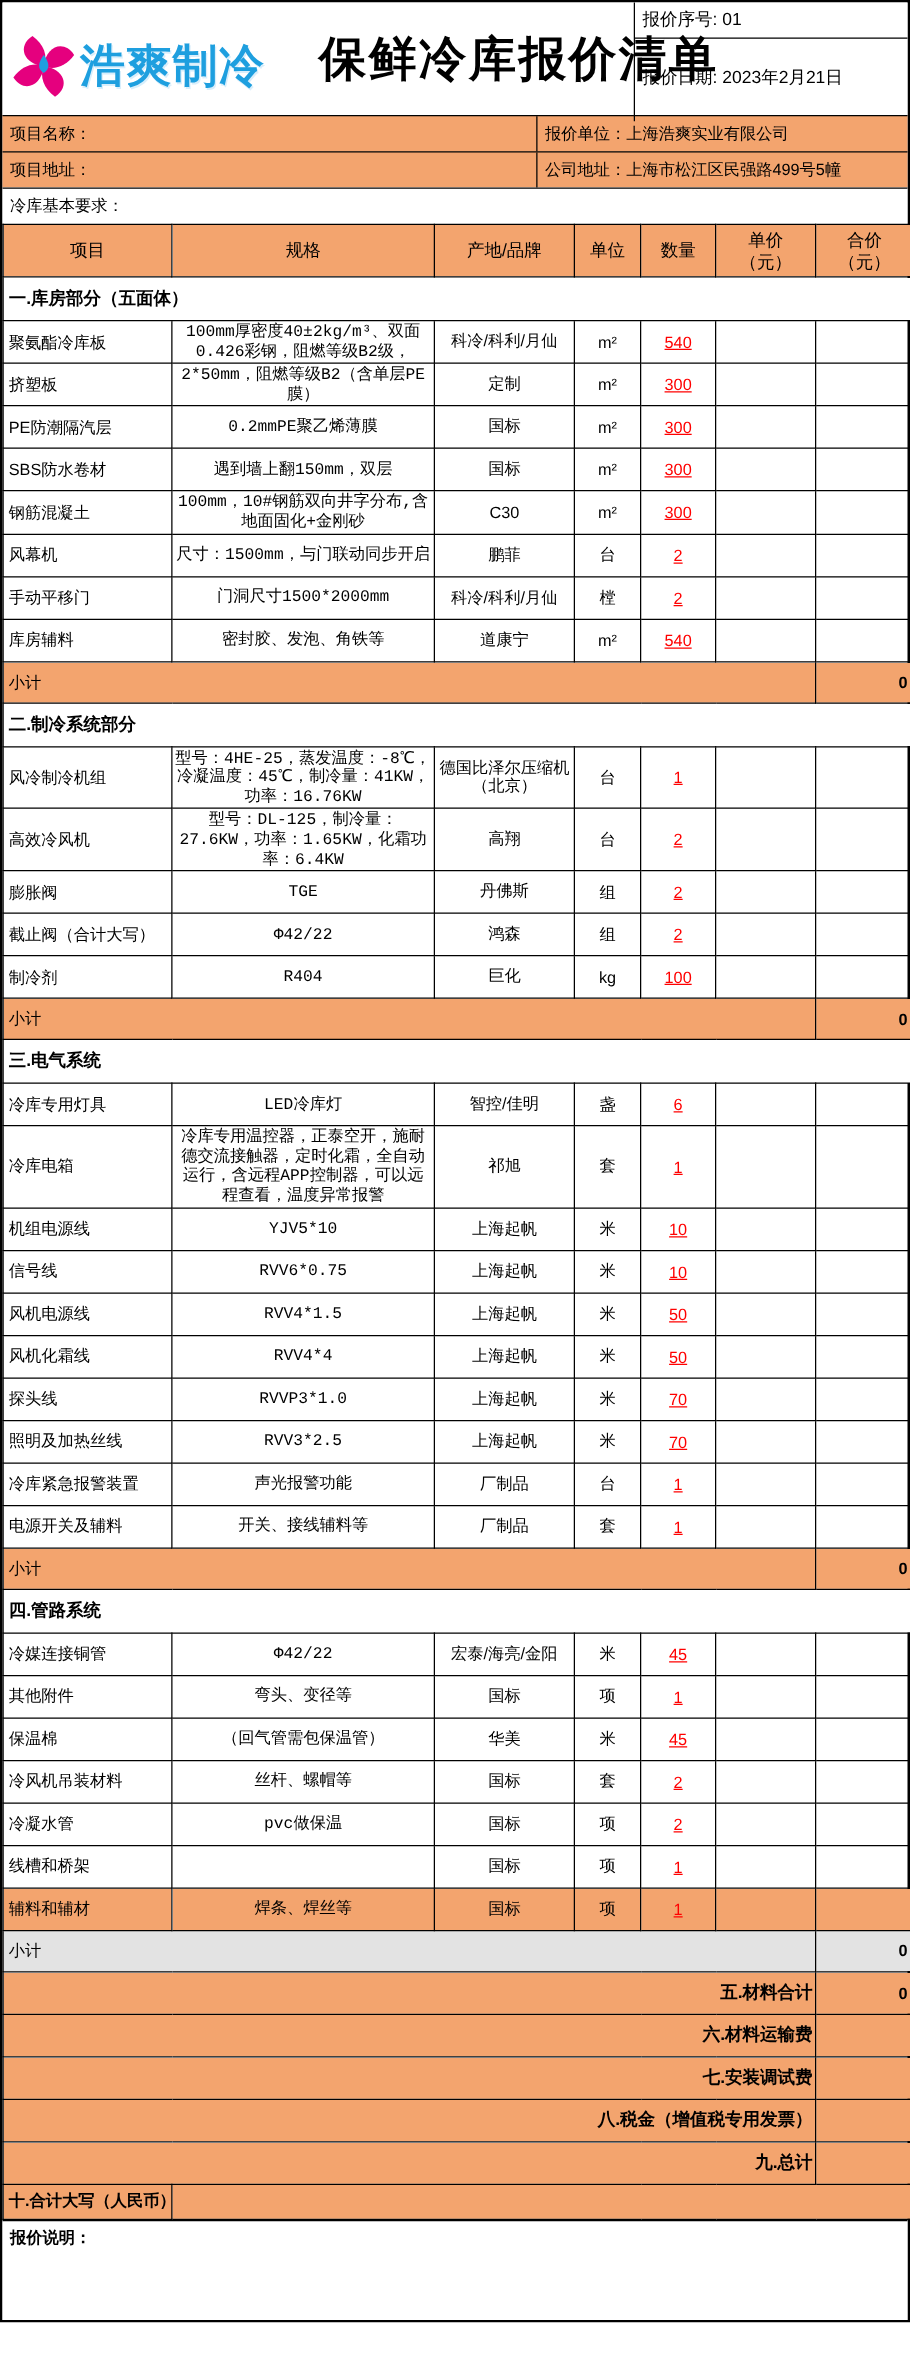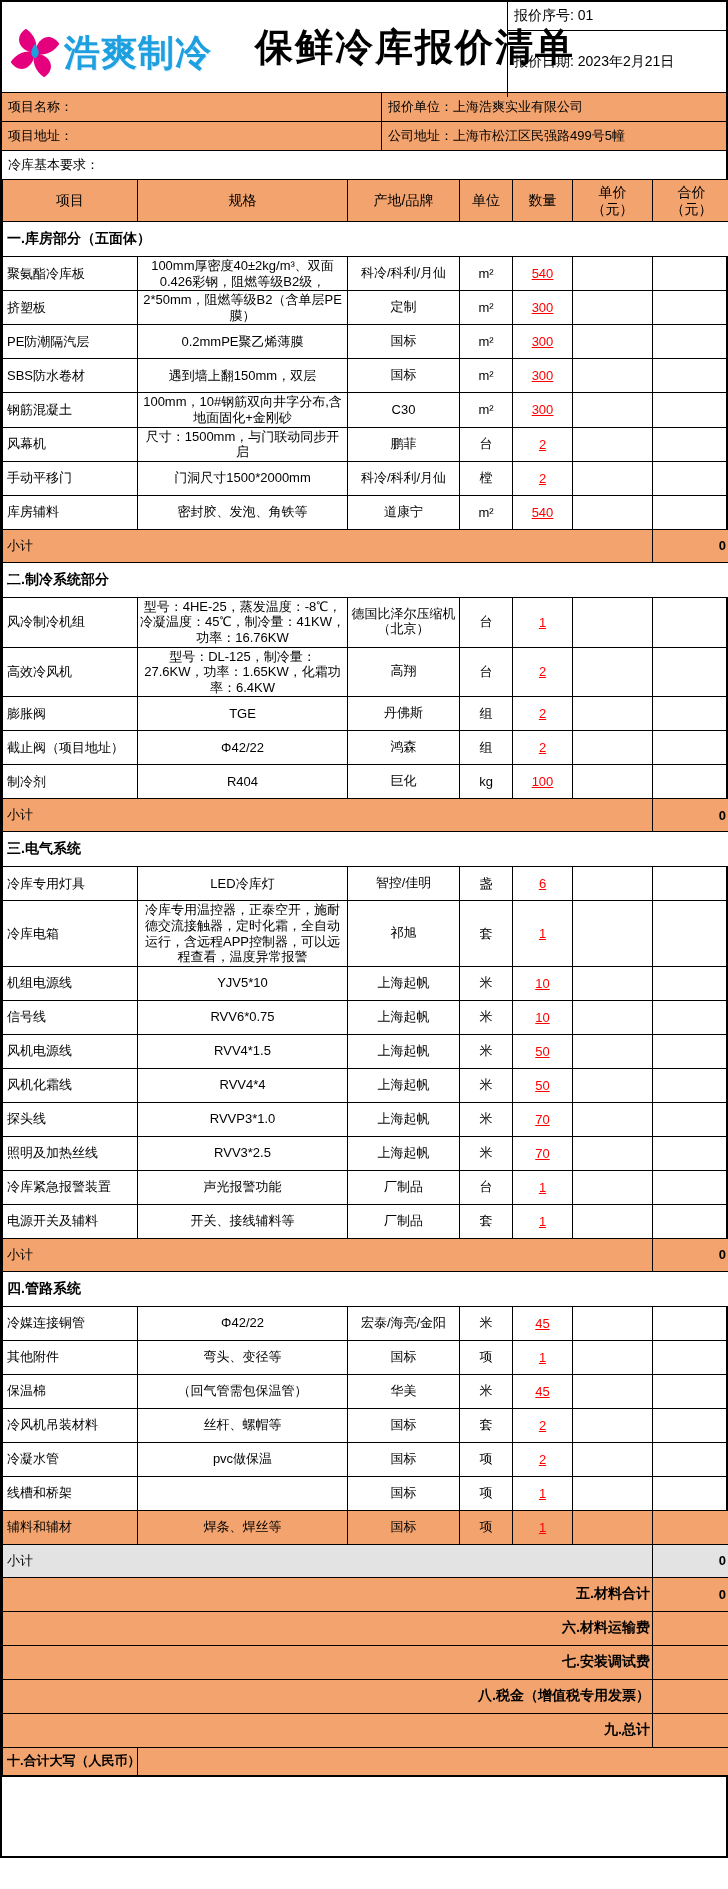--- a/index.html
+++ b/index.html
@@ -27,34 +27,34 @@
     text-align: right;
   }
   .meta { position:absolute; top:0; right:0; width:219px; height:95px; border-left:1px solid #000; }
   .meta-row1 { height:29px; border-bottom:1px solid #000; display:flex; align-items:center; padding:0 6px; font-size:14px; }
   .meta-row2 { height:61px; display:flex; align-items:center; padding:0 6px; font-size:14px; }
 
   
   .info-row { display:flex; border-top:1px solid #000; background:#f3a46e; font-size:13px; }
   .info-row.white { background:#fff; }
   .ic { padding:5px 6px; display:flex; align-items:center; }
-  .ic-left  { width:380px; border-right:1px solid #000; }
+  .ic-left  { width:428px; border-right:1px solid #000; }
   .ic-right { flex:1; }
   .ic-full  { width:100%; }
 
   
   table { width:728px; border-collapse:collapse; table-layout:fixed; }
   th, td { border:1px solid #000; font-size:13px; padding:1px 2px; overflow:hidden; vertical-align:middle; }
   thead th {
     background:#f3a46e; height:42px; font-weight:normal; font-size:14px;
     white-space:pre-line; line-height:1.15;
   }
   tr.r-item { height:34px; }
   td.c-item  { text-align:left; padding-left:4px; }
-  td.c-spec  { text-align:center; line-height:1.2; }
+  td.c-spec  { text-align:center; line-height:1.2;font-family:Liberation Mono, monospace; }
   td.c-brand { text-align:center; line-height:1.15; }
   td.c-unit  { text-align:center; }
   td.c-qty   { text-align:center; color:#ff0000;text-decoration:underline; }
   tr.v-orange td { background:#f3a46e; }
 
   tr.r-sec { height:35px; }
   tr.r-sec td { font-weight:bold; font-size:14px; text-align:left; padding-left:4px; background:#fff; }
 
   tr.r-sub { height:33px; }
   tr.r-sub td.lbl { background:#f3a46e; text-align:left; padding-left:4px; font-weight:normal;margin-top:18px; }
@@ -237,21 +237,21 @@
         <tr class="r-item">
           <td class="c-item">膨胀阀</td>
           <td class="c-spec">TGE</td>
           <td class="c-brand">丹佛斯</td>
           <td class="c-unit">组</td>
           <td class="c-qty">2</td>
           <td class="c-price"></td>
           <td class="c-amount"></td>
         </tr>
         <tr class="r-item">
-          <td class="c-item">截止阀（项目地址）</td>
+          <td class="c-item">截止阀（合计大写）</td>
           <td class="c-spec">Φ42/22</td>
           <td class="c-brand">鸿森</td>
           <td class="c-unit">组</td>
           <td class="c-qty">2</td>
           <td class="c-price"></td>
           <td class="c-amount"></td>
         </tr>
         <tr class="r-item">
           <td class="c-item">制冷剂</td>
           <td class="c-spec">R404</td>
@@ -453,15 +453,16 @@
           <td class="val"></td>
         </tr>
         <tr class="r-grand">
           <td class="lbl">十.合计大写（人民币）</td>
           <td class="rest" colspan="6"></td>
         </tr>
       </tbody>
   </table>
 
   <div class="notes">
+    <div class="t">报价说明：</div>
   </div>
 
 </div>
 
 </body></html>

